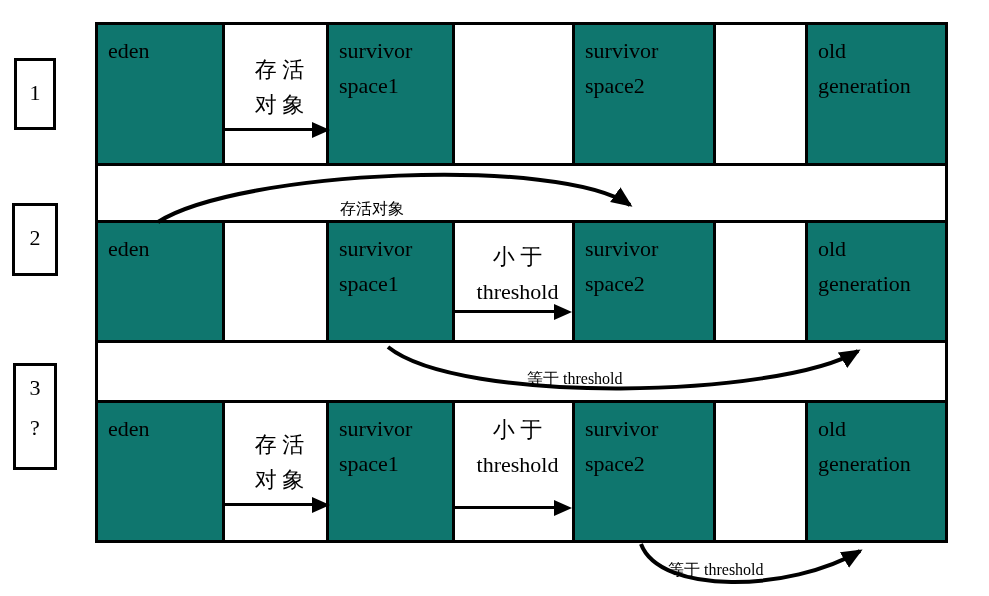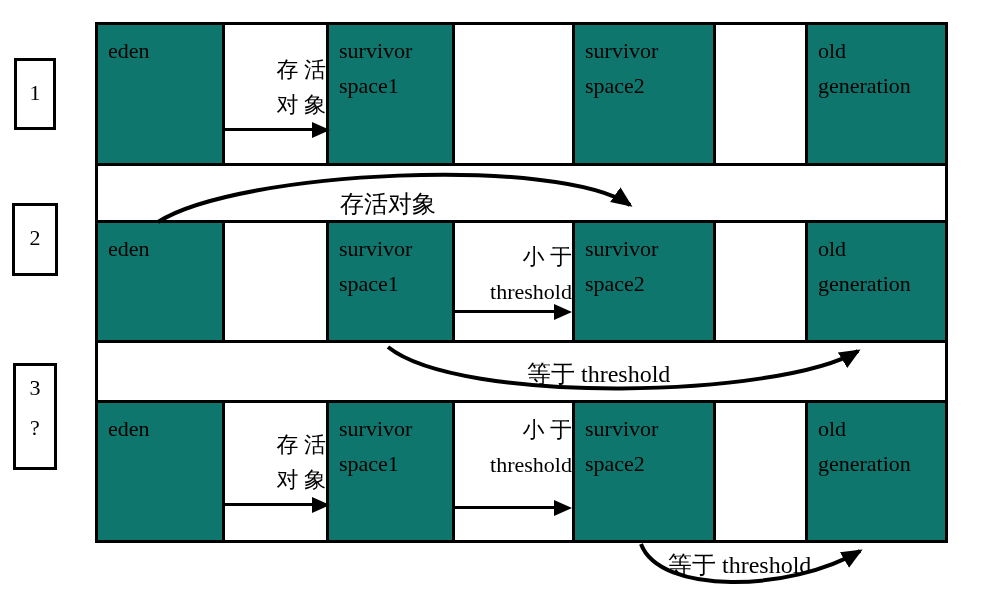--- a/index.html
+++ b/index.html
@@ -13,29 +13,29 @@
     font-size:22px;line-height:40px;padding-top:12px;
   }
   .grid{position:absolute;left:95px;top:22px;width:853px;height:521px;}
   .outer{position:absolute;left:0;top:0;width:853px;height:521px;border:3px solid #000;box-sizing:border-box;}
   .cell{
     position:absolute;border:3px solid #000;box-sizing:border-box;
     font-size:22px;line-height:35px;padding:8px 0 0 10px;
   }
   .cell.yellow{background:#0f766e;}
   .cell.white{background:#fff;}
-  .cell.arrowcell{text-align:right;padding-left:8px;}
+  .cell.arrowcell{text-align:center;padding-left:8px;}
   .harrow{position:absolute;height:16px;}
   .harrow .shaft{position:absolute;left:0;top:6px;height:3px;background:#000;}
   .harrow .head{
     position:absolute;right:0;top:0;width:0;height:0;
     border-left:18px solid #000;border-top:8px solid transparent;border-bottom:8px solid transparent;
   }
   .curves{position:absolute;left:0;top:0;width:989px;height:596px;pointer-events:none;}
-  .flow-label{position:absolute;font-size:24px;white-space:nowrap;}
+  .flow-label{position:absolute;font-size:16px;white-space:nowrap;margin-top:11px;}
 </style>
 </head>
 <body>
 
 <div class="canvas">
 
   <div class="step-box" style="left:14px;top:58px;width:42px;height:72px;">
     <span>1</span>
   </div>
   <div class="step-box" style="left:12px;top:203px;width:46px;height:73px;">

